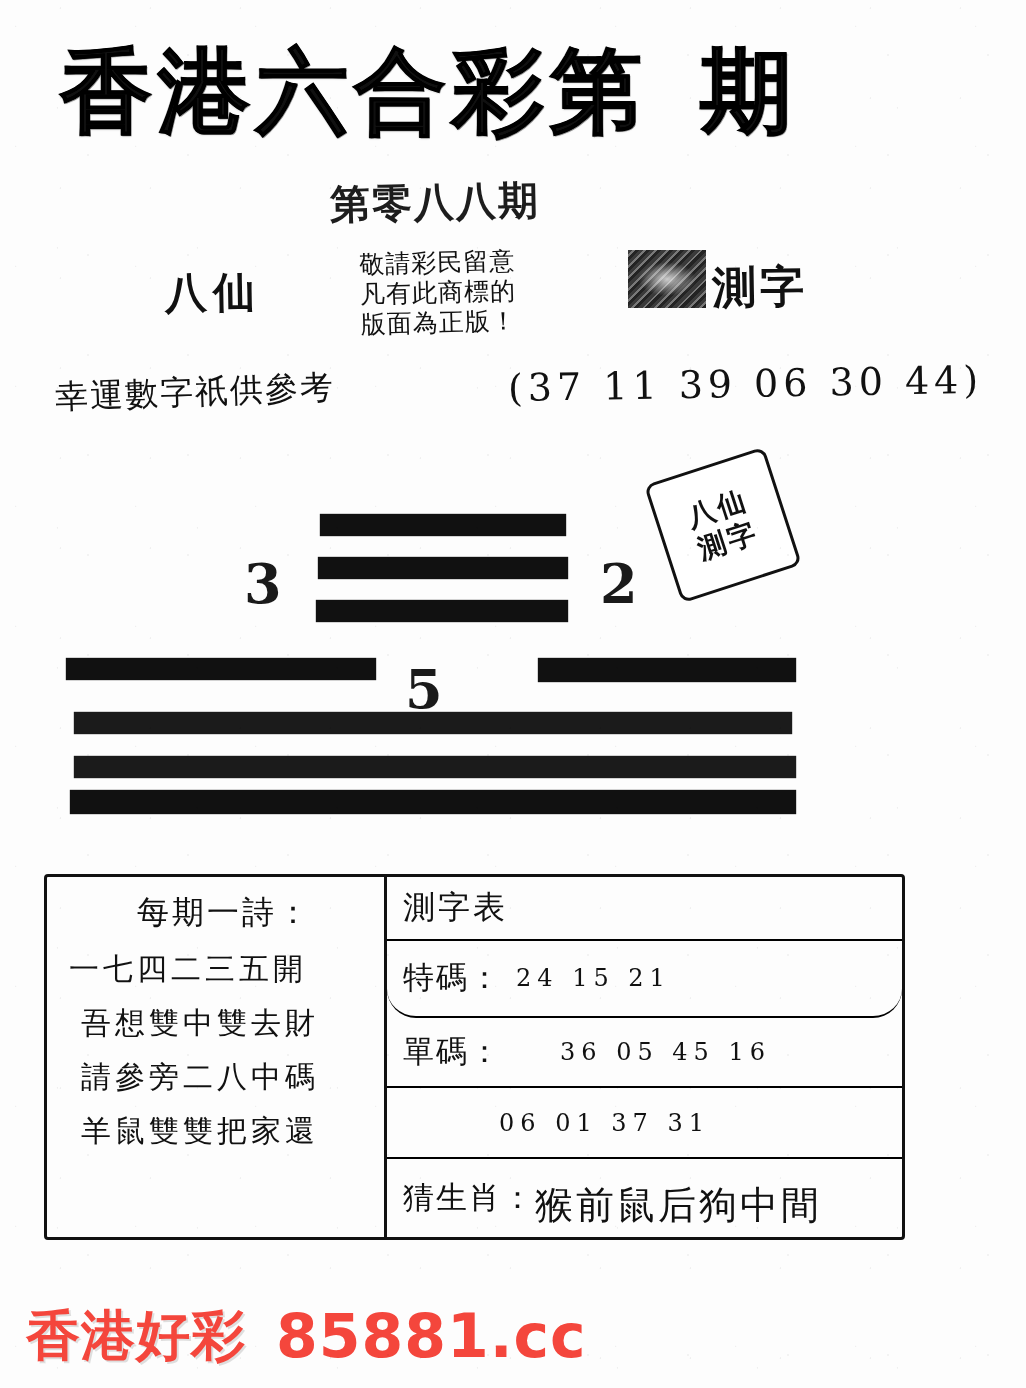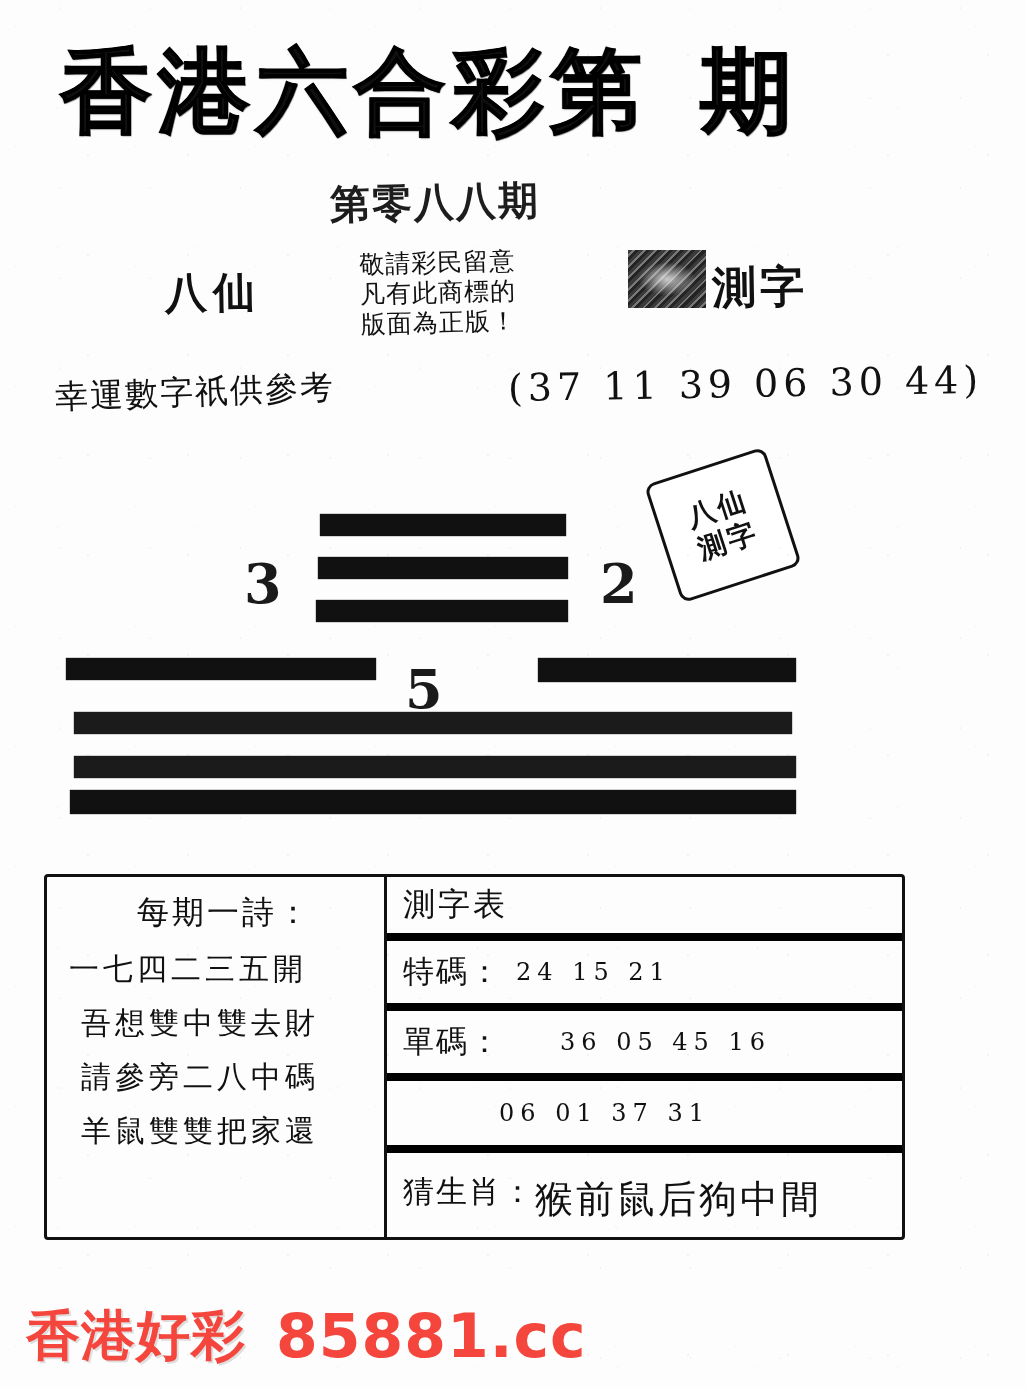--- a/index.html
+++ b/index.html
@@ -211,30 +211,30 @@
     white-space: nowrap;
   }
   .poem-line.indent { margin-left: 16px; }
 
   .panel .right-col {
     flex: 1;
     display: flex;
     flex-direction: column;
   }
   .rrow {
-    border-bottom: 8px solid #000000;
+    border-bottom: 2px solid #000000;
     display: flex;
     align-items: center;
     padding-left: 16px;
     box-sizing: border-box;
     font-family: "DejaVu Serif", serif;
   }
   .rrow:last-child { border-bottom: none; }
   .rrow.h { height: 64px; font-size: 32px; letter-spacing: 3px; }
-  .rrow.r1 { height: 70px; }
+  .rrow.r1 { height: 78px; border-radius: 29px; }
   .rrow.r2 { height: 70px; gap: 44px; }
   .rrow.r3 { height: 72px; }
   .rrow.r4 { height: 78px; text-align: right; }
 
   .rlabel {
     font-size: 31px;
     letter-spacing: 2px;
     white-space: nowrap;
   }
   .rnums {

